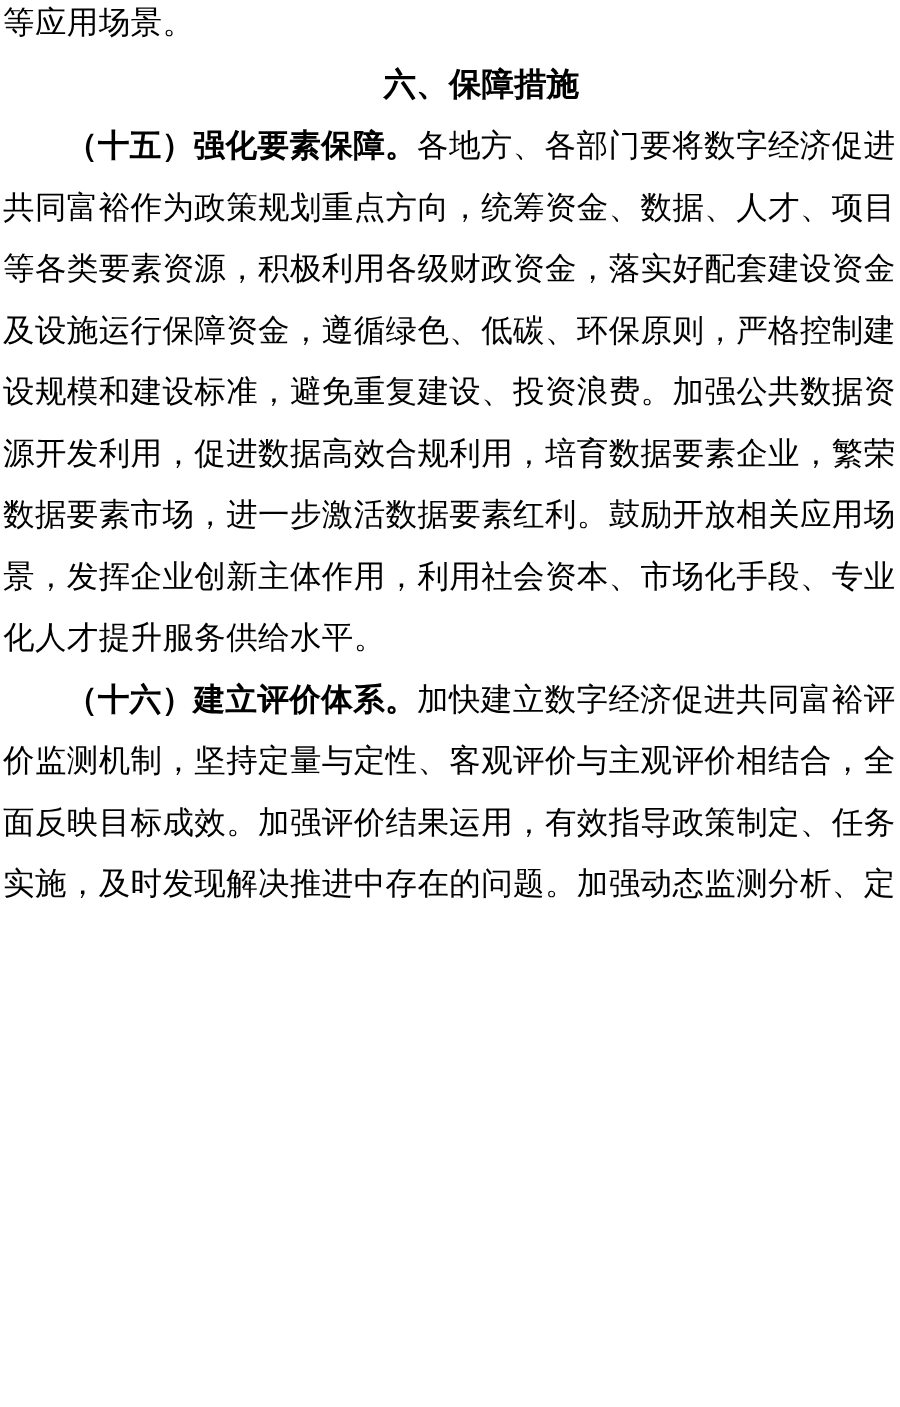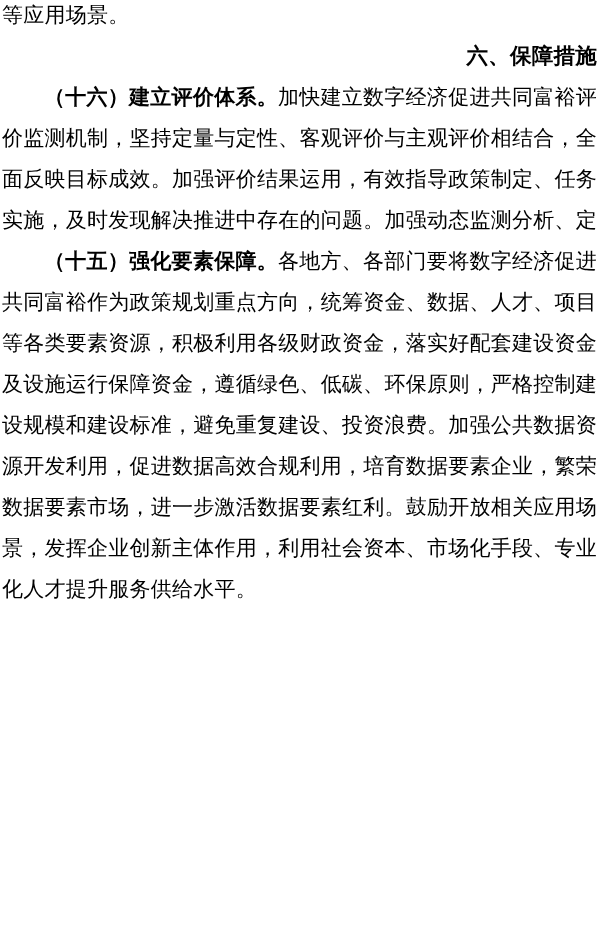--- a/index.html
+++ b/index.html
@@ -32,37 +32,37 @@
     text-indent: 0;
   }
   .section-heading {
     margin: 0;
     text-indent: 2em;
     font-family: "Liberation Sans", "DejaVu Sans", sans-serif;
     font-weight: bold;
     font-size: 21.5px;
     line-height: 41px;
     letter-spacing: 0.25px;
-    text-align: right;
+    text-align: center;
   }
   .para {
     margin: 0;
     text-indent: 2em;
   }
   .lead {
     font-weight: bold;
   }
 </style>
 </head>
 <body>
 
 <div class="doc">
 
   <p class="continuation">等应用场景。</p>
 
   <h2 class="section-heading">六、保障措施</h2>
 
 
+  <p class="para"><span class="lead">（十五）强化要素保障。</span><span>各地方、各部门要将数字经济促进共同富裕作为政策规划重点方向，统筹资金、数据、人才、项目等各类要素资源，积极利用各级财政资金，落实好配套建设资金及设施运行保障资金，遵循绿色、低碳、环保原则，严格控制建设规模和建设标准，避免重复建设、投资浪费。加强公共数据资源开发利用，促进数据高效合规利用，培育数据要素企业，繁荣数据要素市场，进一步激活数据要素红利。鼓励开放相关应用场景，发挥企业创新主体作用，利用社会资本、市场化手段、专业化人才提升服务供给水平。</span></p>
+
   <p class="para"><span class="lead">（十六）建立评价体系。</span><span>加快建立数字经济促进共同富裕评价监测机制，坚持定量与定性、客观评价与主观评价相结合，全面反映目标成效。加强评价结果运用，有效指导政策制定、任务实施，及时发现解决推进中存在的问题。加强动态监测分析、定</span></p>
-
-  <p class="para"><span class="lead">（十五）强化要素保障。</span><span>各地方、各部门要将数字经济促进共同富裕作为政策规划重点方向，统筹资金、数据、人才、项目等各类要素资源，积极利用各级财政资金，落实好配套建设资金及设施运行保障资金，遵循绿色、低碳、环保原则，严格控制建设规模和建设标准，避免重复建设、投资浪费。加强公共数据资源开发利用，促进数据高效合规利用，培育数据要素企业，繁荣数据要素市场，进一步激活数据要素红利。鼓励开放相关应用场景，发挥企业创新主体作用，利用社会资本、市场化手段、专业化人才提升服务供给水平。</span></p>
 
 </div>
 
 </body></html>

